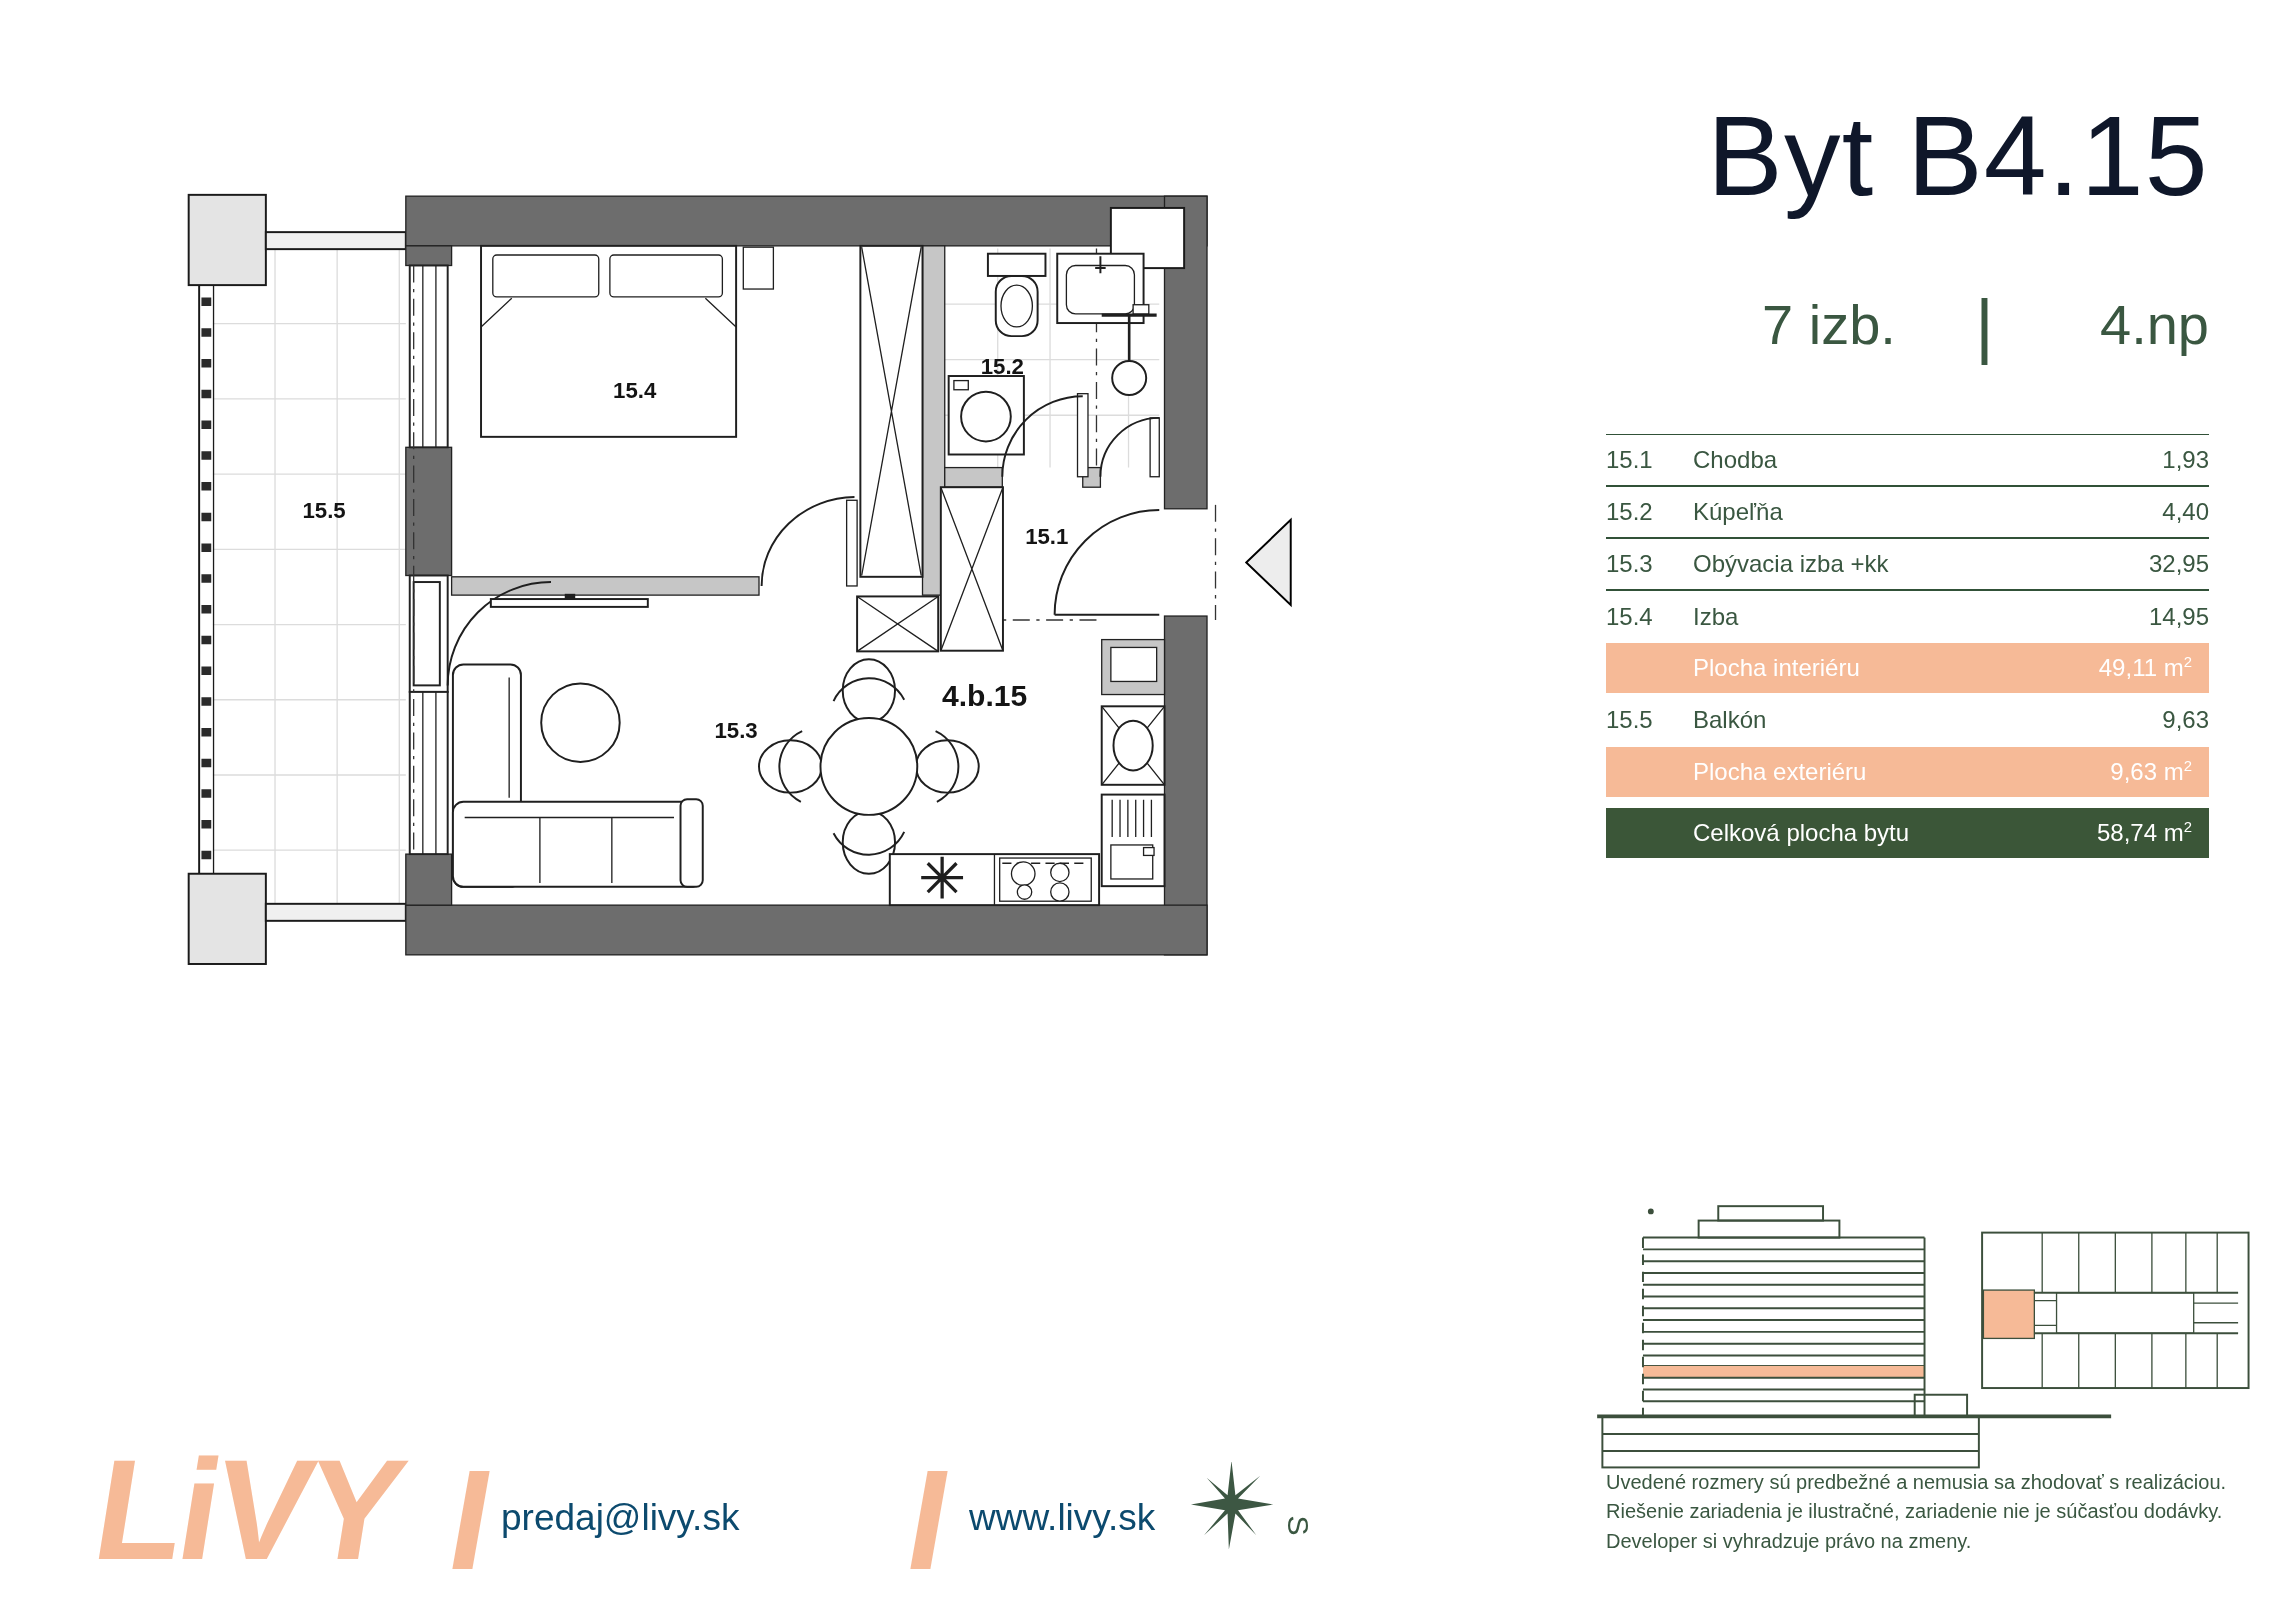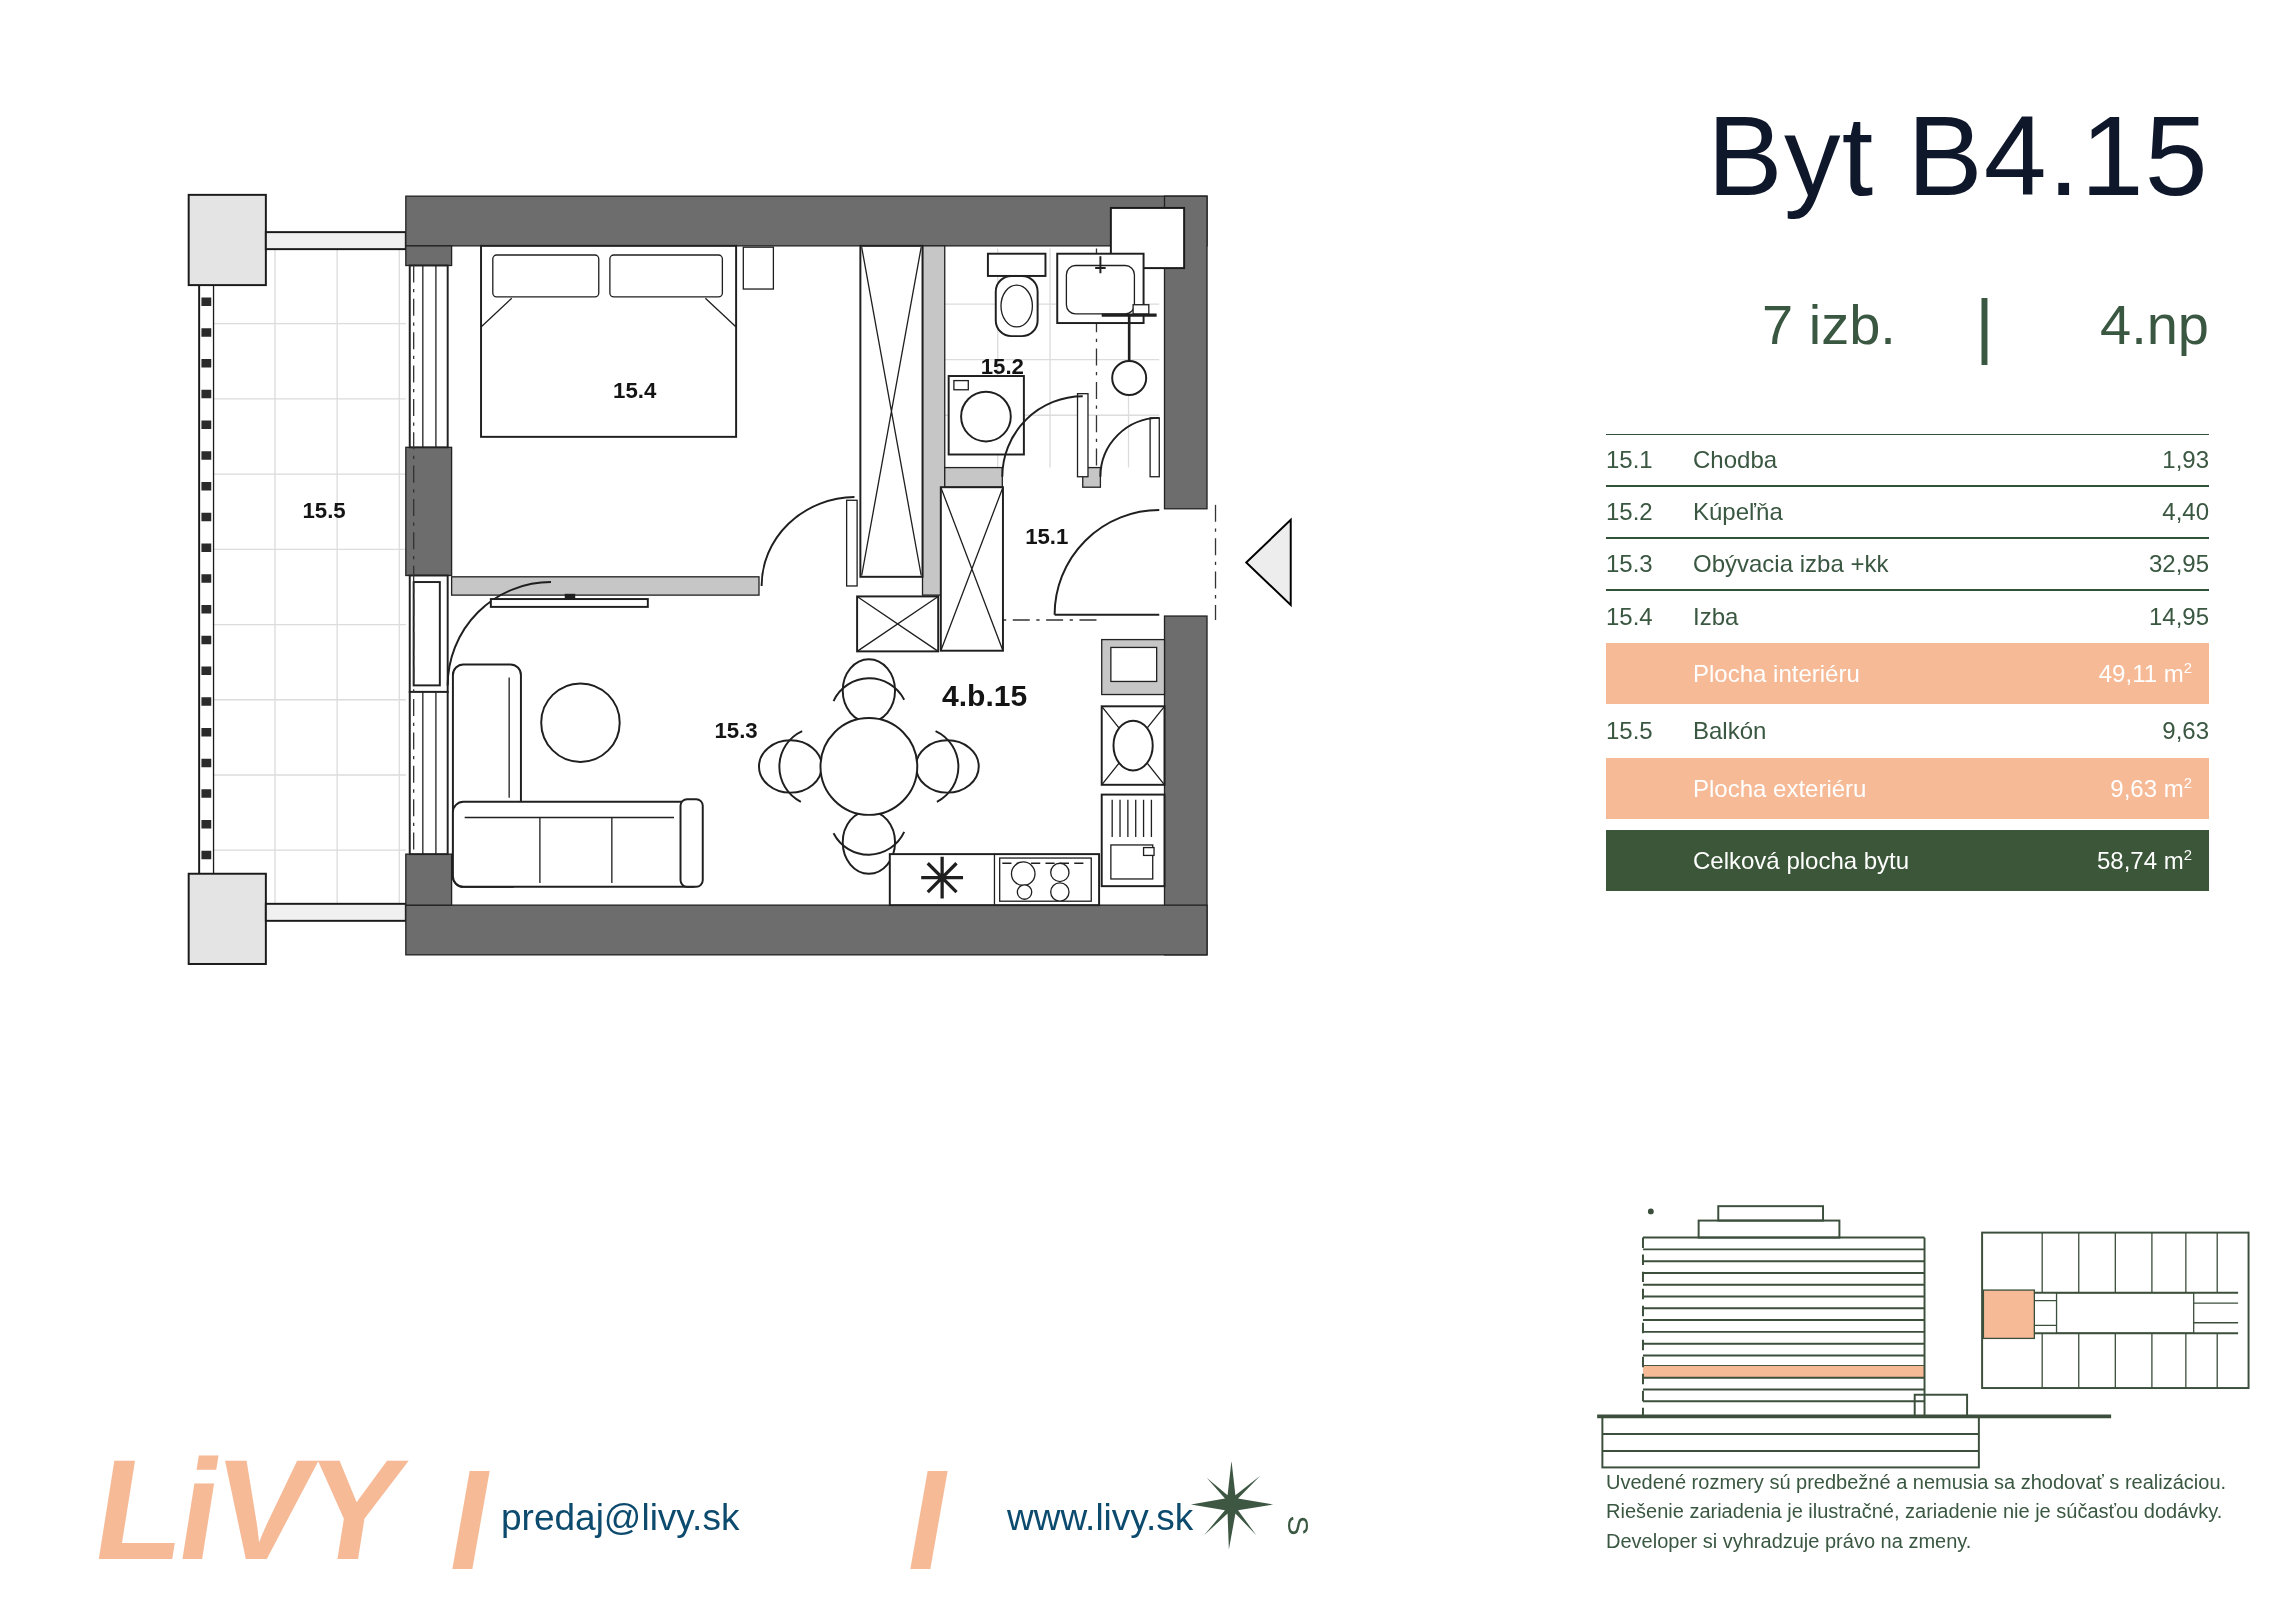--- a/index.html
+++ b/index.html
@@ -14,40 +14,40 @@
   .subtitle .sep   { position:absolute; left:369px; top:0; font-size:73px; font-weight:300; color:#3a5741; }
   .subtitle .floor { position:absolute; right:0; top:9.2px; font-size:56px; }
 
   
   .tbl { position:absolute; left:1606px; top:434px; width:603px; color:#3a5741; font-size:24px; }
   .tline { border-top:1.3px solid #315138; }
   .trow { display:flex; align-items:center; height:52px; border-bottom:2px solid #315138; }
   .trow.noline { border-bottom:none; height:54px; }
   .trow .num { width:87px; }
   .trow .val { margin-left:auto; }
-  .bar { display:flex; align-items:center; height:61px; color:#ffffff; }
+  .bar { display:flex; align-items:center; height:50px; color:#ffffff; }
   .bar .blabel { margin-left:87px; }
   .bar .bval { margin-left:auto; margin-right:17px; }
   .bar.salmon { background:#f6ba97; }
   .bar.greenbar { background:#3b5638; margin-top:11px; }
   sup { font-size:62%; vertical-align:super; line-height:0; }
 
   
   .disclaimer { position:absolute; left:1606px; top:1468px; width:628px;
                 font-size:20px; line-height:29.4px; color:#3a5741; }
 
   
   .logo { position:absolute; left:97px; top:1438px; font-size:143px; font-weight:bold;
           color:#f6ba97; transform:skewX(-9deg); letter-spacing:-3.9px; line-height:1; }
   .slash { position:absolute; width:19.6px; height:98px; background:#f6ba97; transform:skewX(-10deg); }
   .slash.s1 { left:461px;  top:1471px; }
   .slash.s2 { left:919px; top:1471px; }
   .contact { position:absolute; font-size:37px; color:#0c4a6e; }
   .contact.email { left:501px;  top:1497px; }
-  .contact.web   { left:1007px; top:1497px; }
+  .contact.web   { left:969px; top:1497px; }
 
   svg text.rlabel { font-family:"Liberation Sans", sans-serif; font-weight:bold; font-size:34px; fill:#141414; }
   svg text.ulabel { font-family:"Liberation Sans", sans-serif; font-weight:bold; font-size:46px; fill:#141414; }
 </style>
 </head>
 <body>
 
 <div class="page">
 
   <svg style="position:absolute;left:183px;top:170px;" width="1152" height="811" viewBox="0 0 1760 1240">

